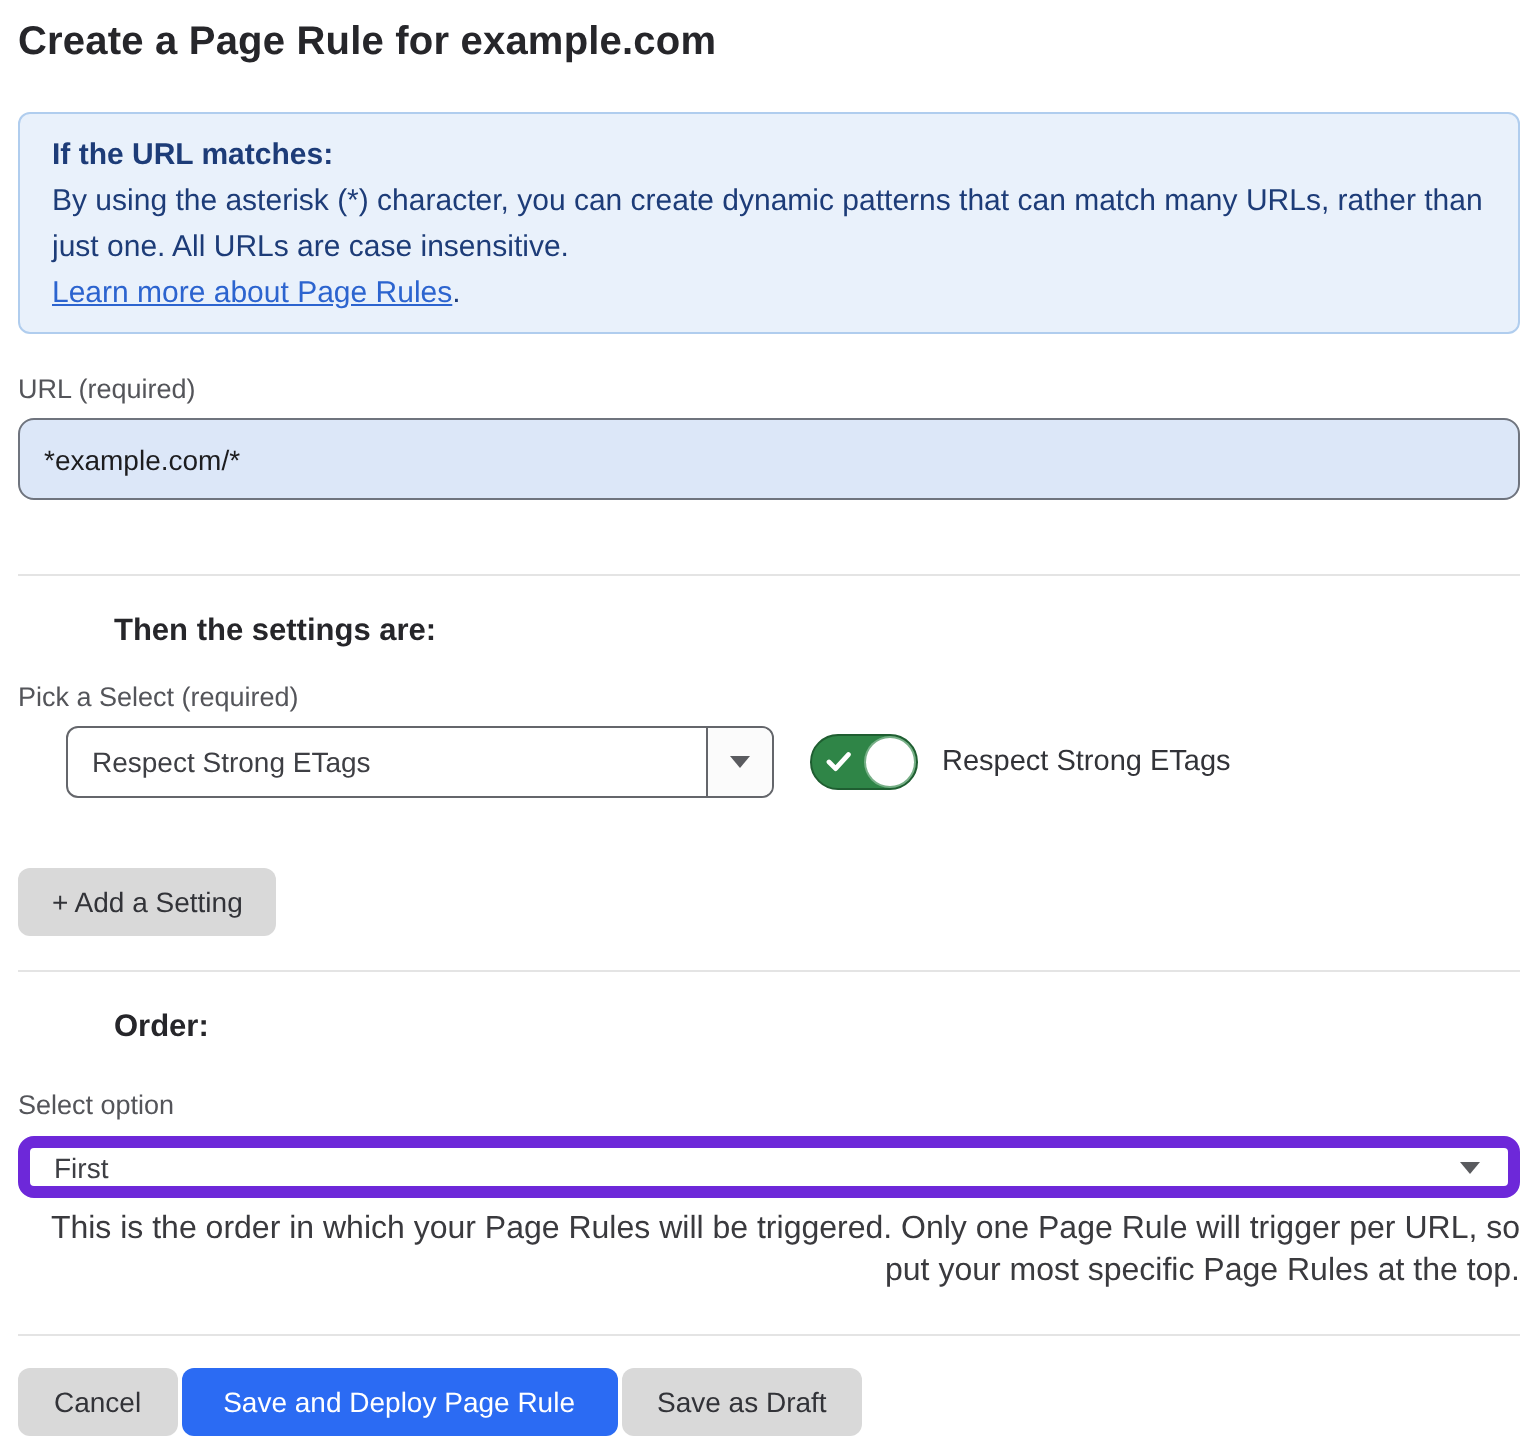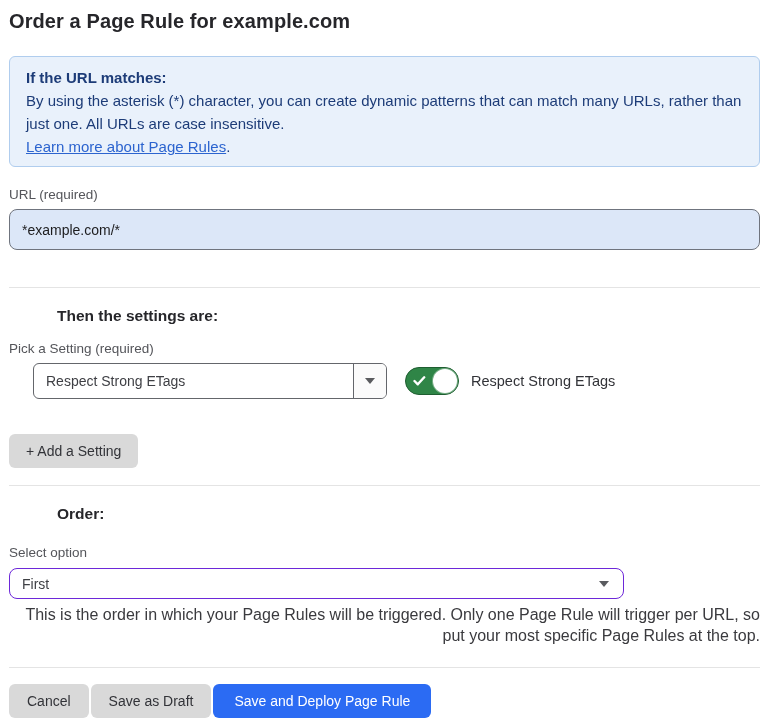--- a/index.html
+++ b/index.html
@@ -164,23 +164,23 @@
     font-size: 14px;
     color: #323338;
     font-family: "Liberation Sans", "DejaVu Sans", sans-serif;
     cursor: pointer;
   }
 
   .select-option-label { margin-top: 22px; }
 
   .order-select {
     margin-top: 8px;
-    width: 615px;
+    width: 751px;
     height: 31px;
-    border: 1px solid #6d28d9;
+    border: 6px solid #6d28d9;
     border-radius: 8px;
     background: #ffffff;
     display: flex;
     align-items: center;
     justify-content: space-between;
     padding: 0 14px 0 12px;
     cursor: pointer;
   }
   .order-select .select-value {
     font-size: 14px;
@@ -210,38 +210,38 @@
     padding: 9px 18px;
   }
   .btn-gray { background: #d9d9d9; color: #323338; }
   .btn-primary { background: #2b6bf3; color: #ffffff; padding: 9px 21px; }
 </style>
 </head>
 <body>
 
 <div class="container">
 
-  <h1 class="page-title">Order a Page Rule for example.com</h1>
+  <h1 class="page-title">Create a Page Rule for example.com</h1>
 
   <div class="info-box">
     <div class="info-heading">If the URL matches:</div>
     <div class="info-body">By using the asterisk (*) character, you can create dynamic patterns that can match many URLs, rather than just one. All URLs are case insensitive.</div>
     <div>
       <a class="info-link">Learn more about Page Rules</a><span class="info-link-suffix">.</span>
     </div>
   </div>
 
   <div class="field-label url-label">URL (required)</div>
   <input class="url-input" type="text" value="*example.com/*" style="">
 
   <hr class="divider divider-1">
 
   <h2 class="section-heading">Then the settings are:</h2>
 
-  <div class="field-label picker-label">Pick a Setting (required)</div>
+  <div class="field-label picker-label">Pick a Select (required)</div>
 
   <div class="setting-row">
     <div class="setting-select">
       <div class="select-value">Respect Strong ETags</div>
       <div class="select-arrow-box">
         <span class="tri-down"></span>
       </div>
     </div>
 
     <div class="toggle">
@@ -267,17 +267,17 @@
     <span class="select-value">First</span>
     <span class="tri-down"></span>
   </div>
 
   <div class="help-text">This is the order in which your Page Rules will be triggered. Only one Page Rule will trigger per URL, so put your most specific Page Rules at the top.</div>
 
   <hr class="divider divider-3">
 
   <div class="footer">
     <button class="btn btn-gray">Cancel</button>
+    <button class="btn btn-primary">Save and Deploy Page Rule</button>
     <button class="btn btn-gray">Save as Draft</button>
-    <button class="btn btn-primary">Save and Deploy Page Rule</button>
   </div>
 
 </div>
 
 </body></html>

